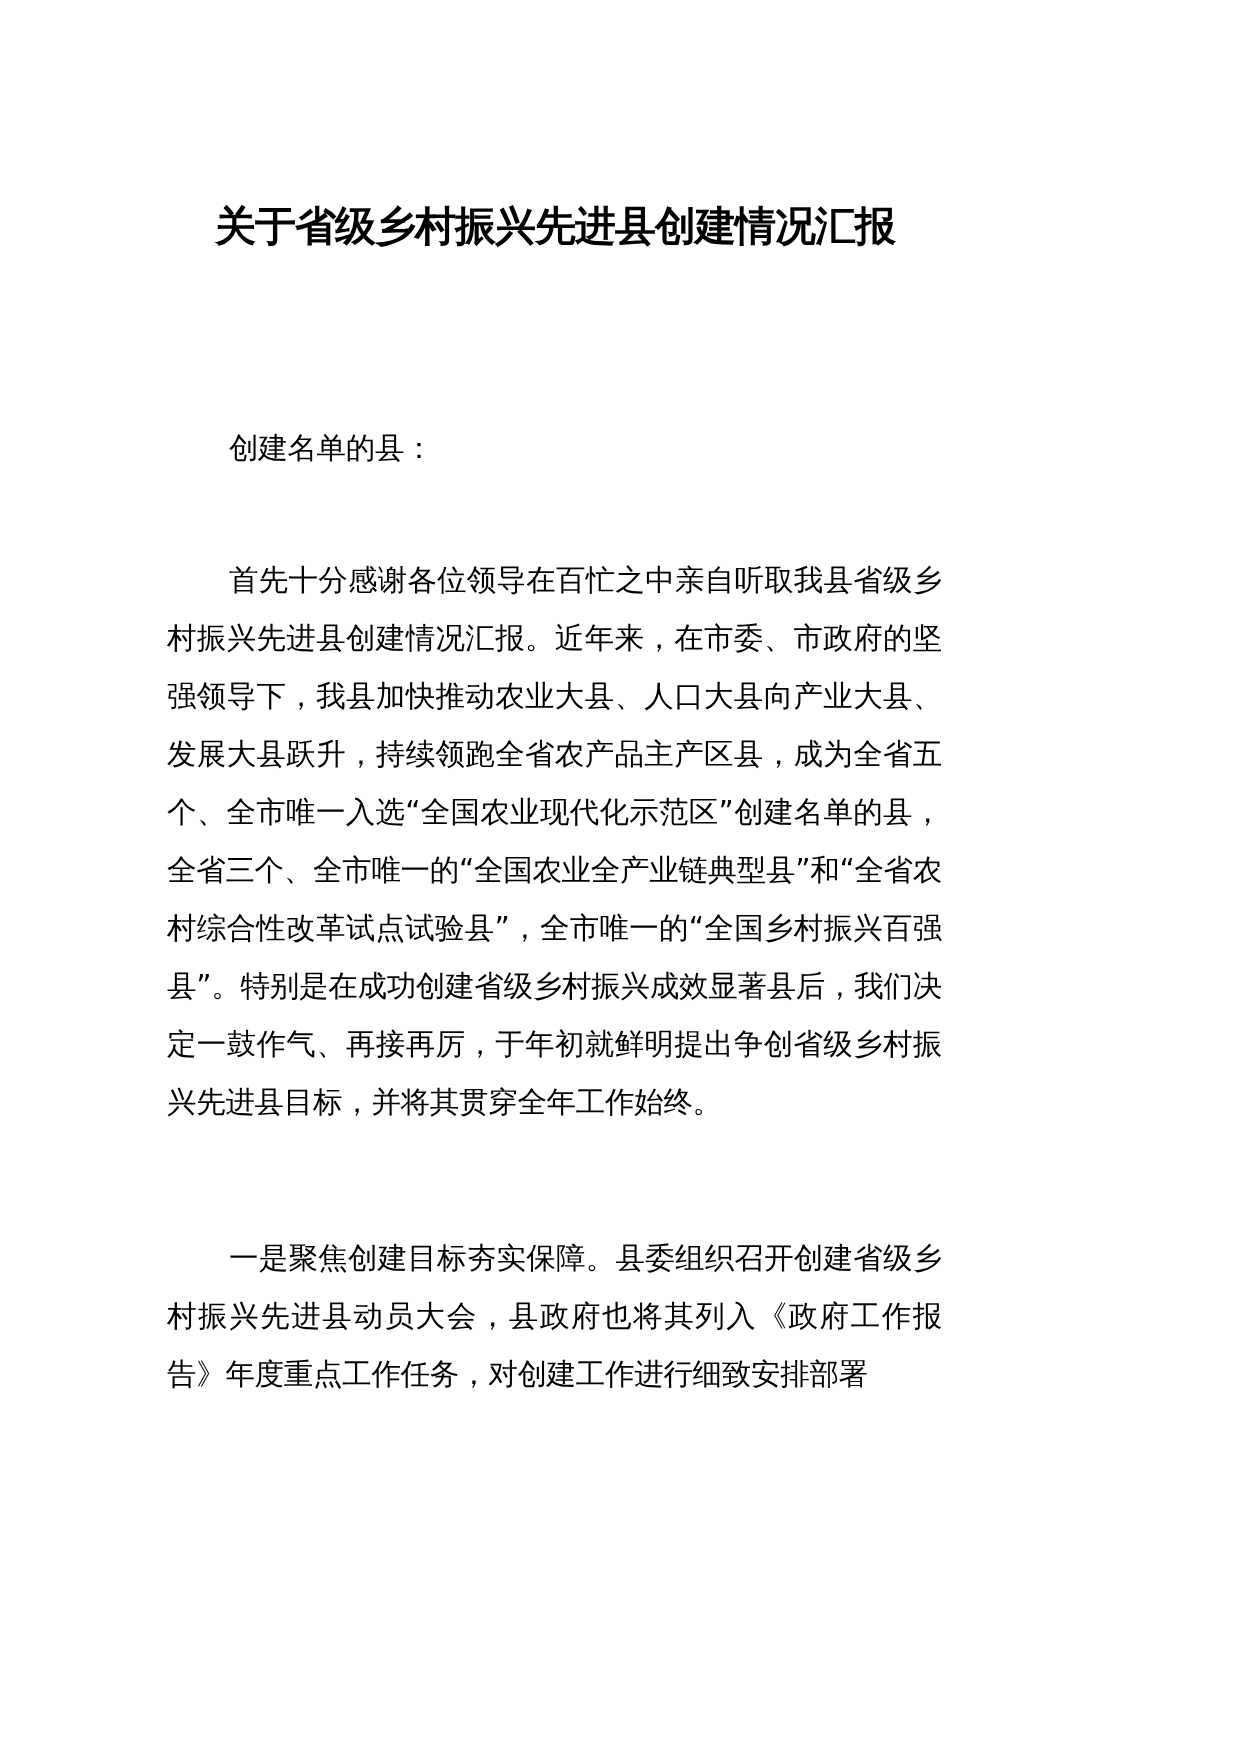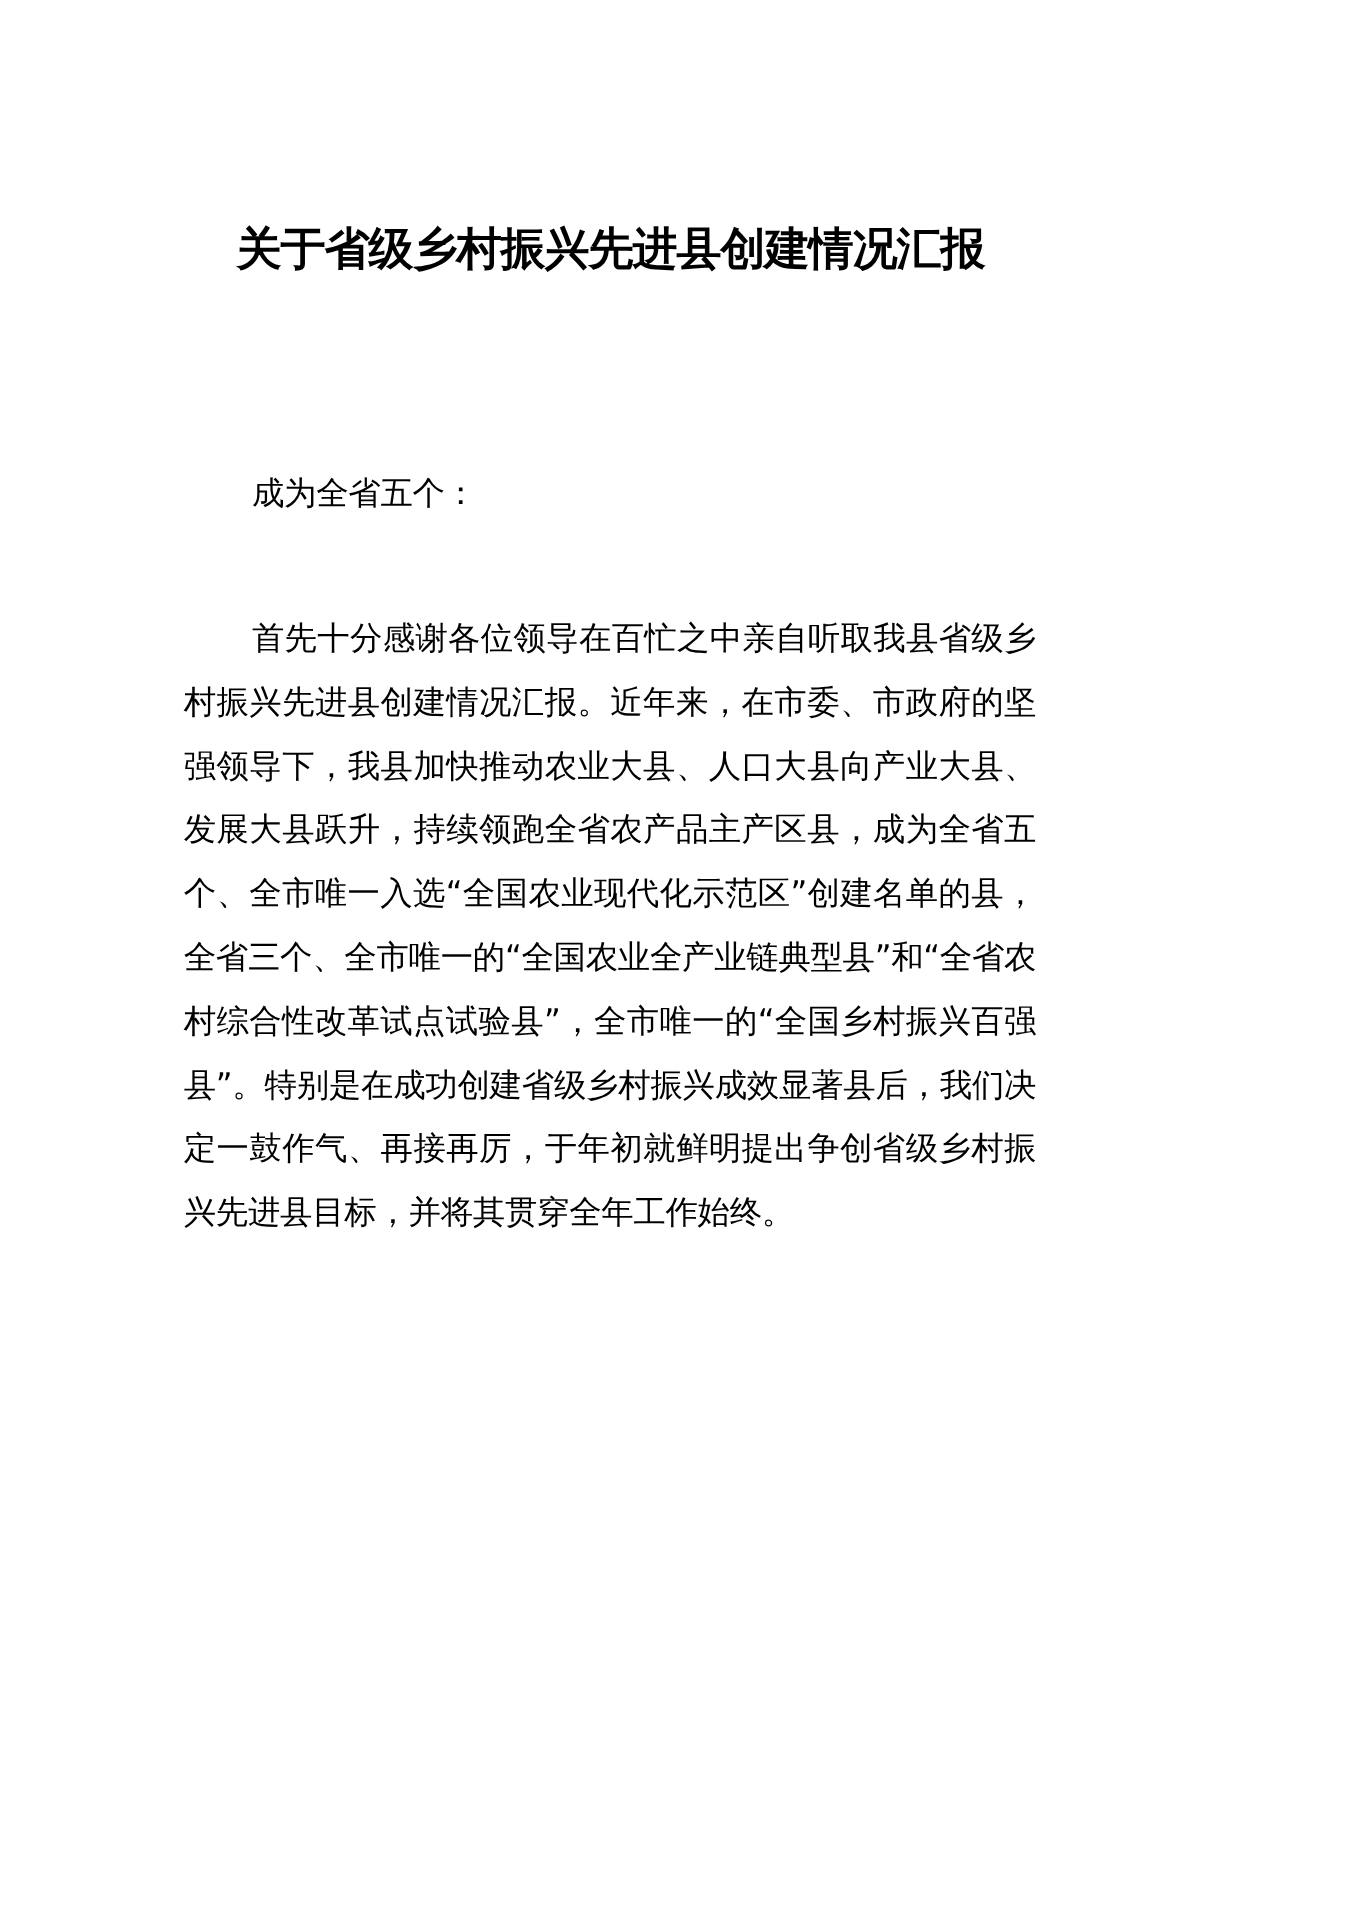--- a/index.html
+++ b/index.html
@@ -59,17 +59,18 @@
       top: 1213px;
       text-indent: 62px;
     }
   </style>
 </head>
 <body>
 
 <div class="page">
   <h1 class="title">关于省级乡村振兴先进县创建情况汇报</h1>
 
-  <p class="body-text salutation">成为全省五个：</p>
+  <p class="body-text salutation">创建名单的县：</p>
 
   <p class="body-text para1">首先十分感谢各位领导在百忙之中亲自听取我县省级乡村振兴先进县创建情况汇报。近年来，在市委、市政府的坚强领导下，我县加快推动农业大县、人口大县向产业大县、发展大县跃升，持续领跑全省农产品主产区县，成为全省五个、全市唯一入选“全国农业现代化示范区”创建名单的县，全省三个、全市唯一的“全国农业全产业链典型县”和“全省农村综合性改革试点试验县”，全市唯一的“全国乡村振兴百强县”。特别是在成功创建省级乡村振兴成效显著县后，我们决定一鼓作气、再接再厉，于年初就鲜明提出争创省级乡村振兴先进县目标，并将其贯穿全年工作始终。</p>
 
+  <p class="body-text para2">一是聚焦创建目标夯实保障。县委组织召开创建省级乡村振兴先进县动员大会，县政府也将其列入《政府工作报告》年度重点工作任务，对创建工作进行细致安排部署</p>
 </div>
 
 </body></html>

